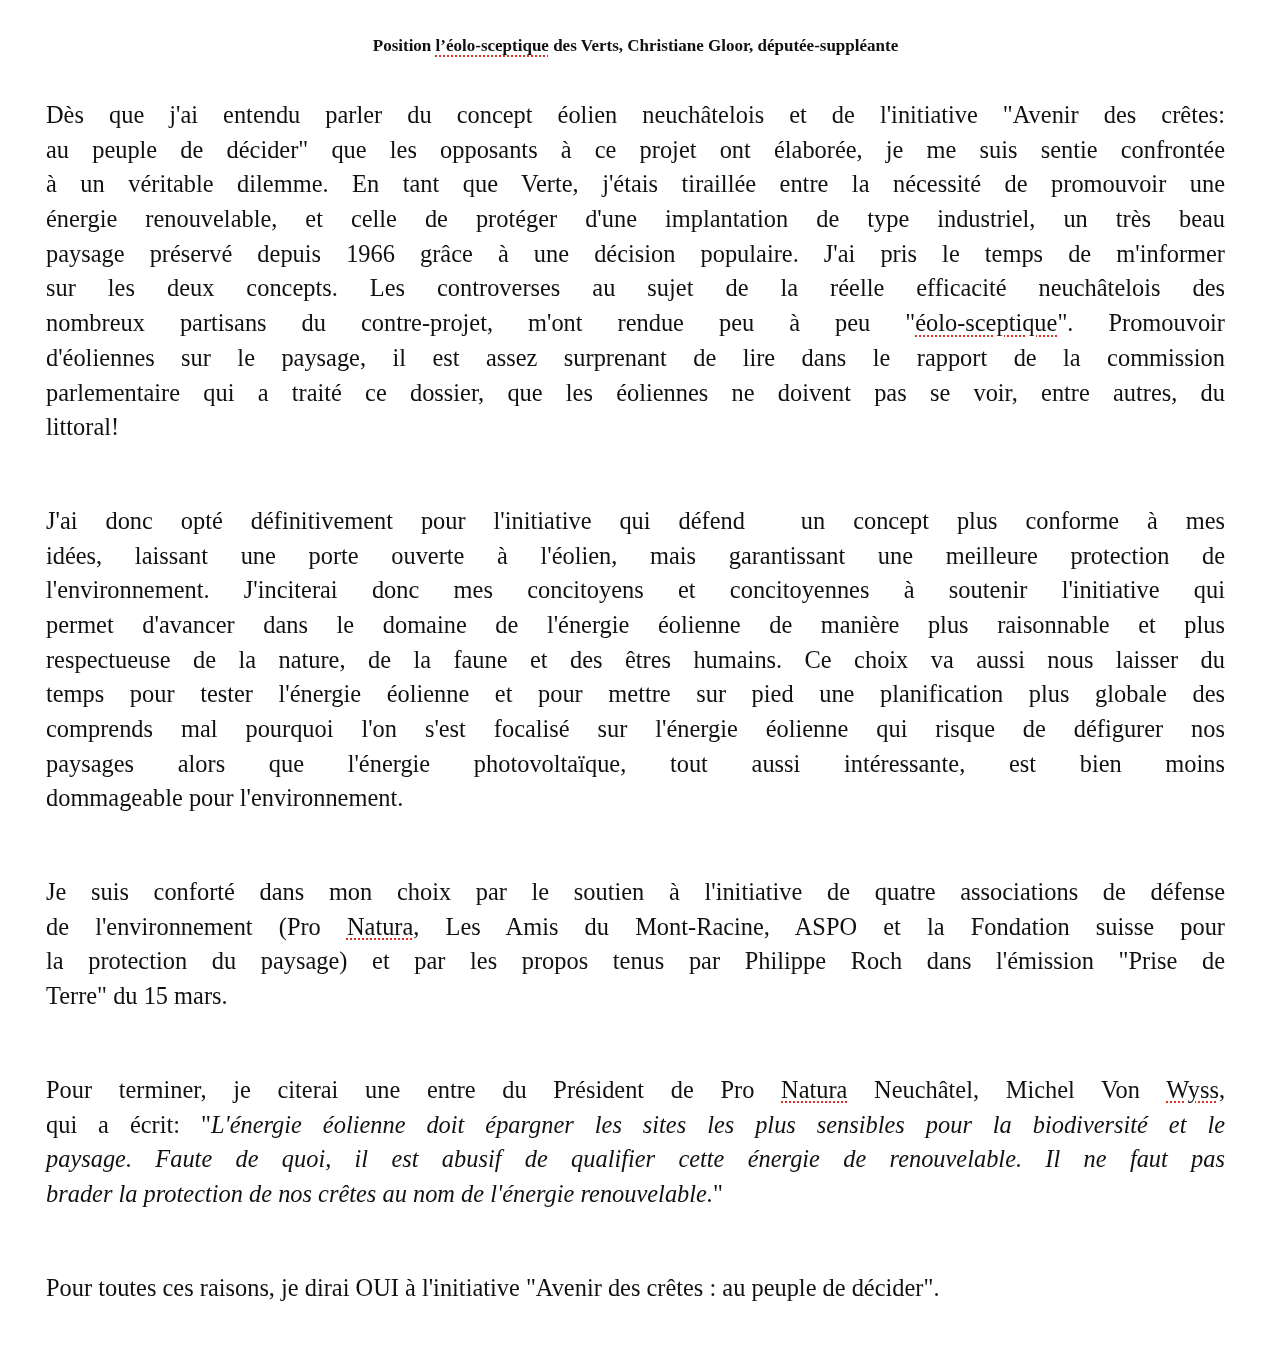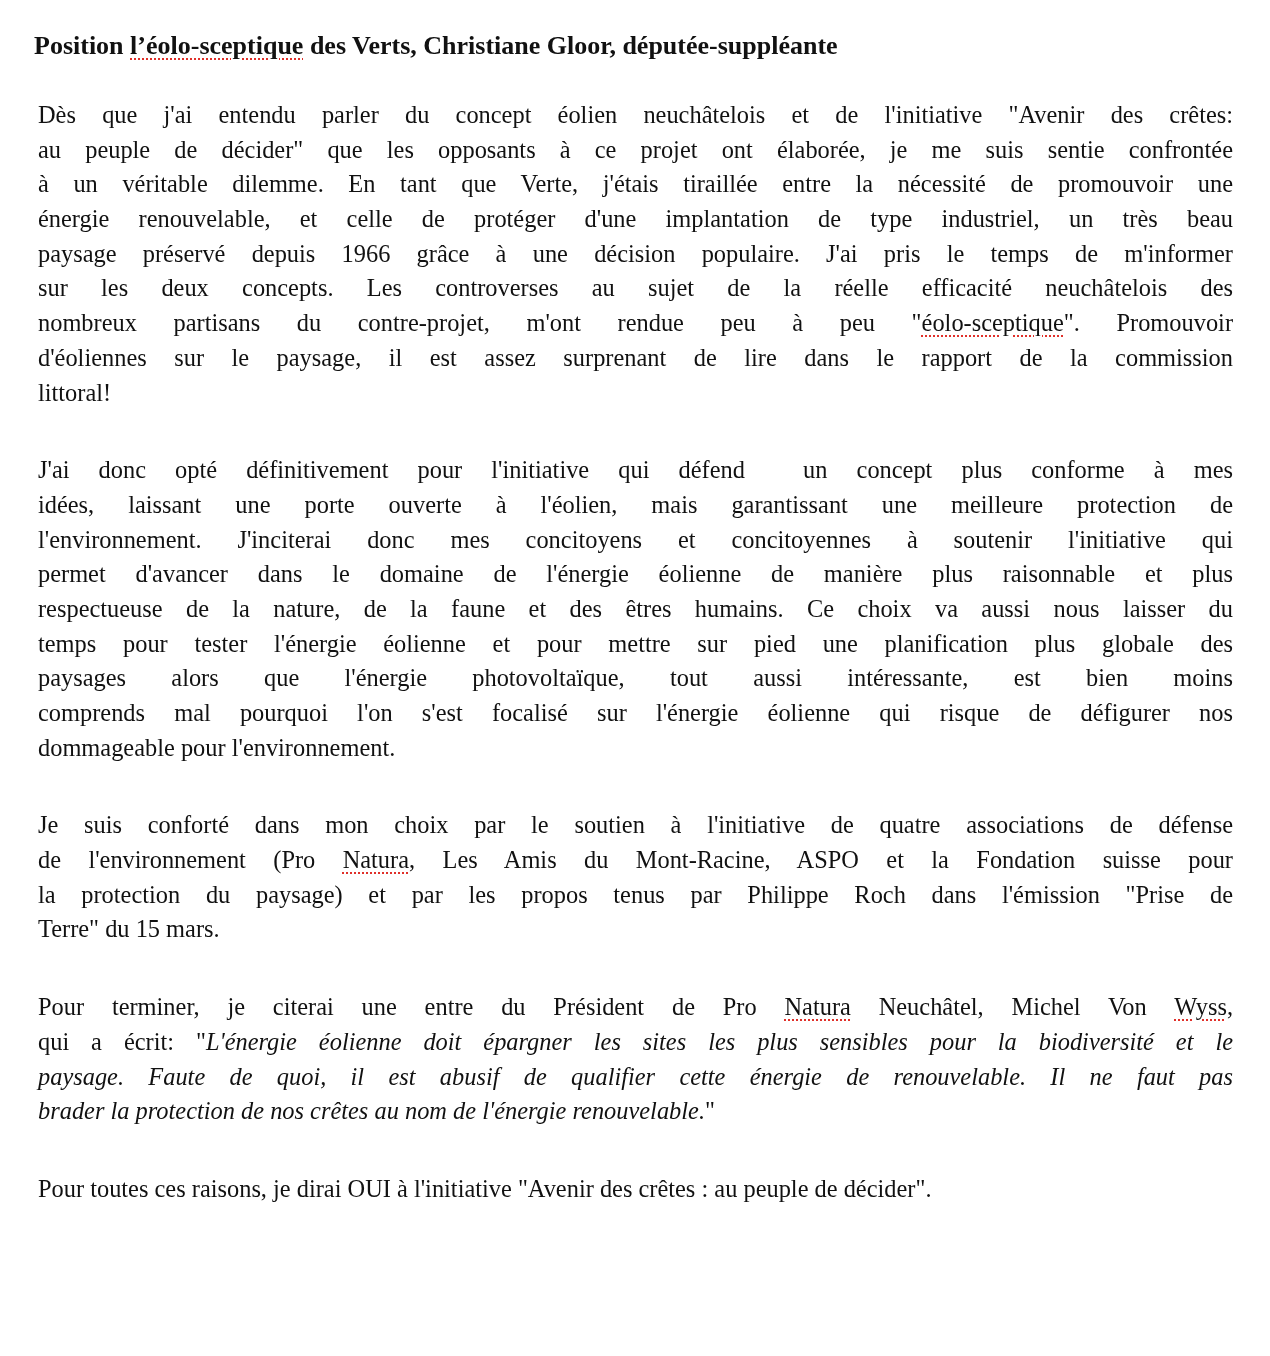--- a/index.html
+++ b/index.html
@@ -15,29 +15,30 @@
       color: #111111;
       font-family: "Liberation Serif", "DejaVu Serif", serif;
     }
     .page {
       position: absolute;
       left: 34px;
       top: 28px;
       width: 1203px;
     }
     .title {
+      text-align: center;
       font-weight: bold;
-      font-size: 26px;
+      font-size: 17px;
       line-height: 36px;
       height: 36px;
       margin: 0 0 34px 0;
       white-space: nowrap;
     }
     .para {
-      margin: 4px;
+      margin: 12px;
       font-size: 24.4px;
       font-family: Liberation Serif, serif;
     }
     .line {
       display: block;
       height: 34.7px;
       line-height: 34.7px;
       text-align: justify;
       text-align-last: justify;
       white-space: nowrap;
@@ -73,34 +74,35 @@
 
   <div class="para">
     <span class="line">Dès que j'ai entendu parler du concept éolien neuchâtelois et de l'initiative "Avenir des crêtes:</span>
     <span class="line">au peuple de décider" que les opposants à ce projet ont élaborée, je me suis sentie confrontée</span>
     <span class="line">à un véritable dilemme. En tant que Verte, j'étais tiraillée entre la nécessité de promouvoir une</span>
     <span class="line">énergie renouvelable, et celle de protéger d'une implantation de type industriel, un très beau</span>
     <span class="line">paysage préservé depuis 1966 grâce à une décision populaire. J'ai pris le temps de m'informer</span>
     <span class="line">sur les deux concepts. Les controverses au sujet de la réelle efficacité neuchâtelois des</span>
     <span class="line"><span class="seg">nombreux partisans du contre-projet, m'ont rendue peu à peu "</span><span class="seg spell">éolo-sceptique</span><span class="seg">". Promouvoir</span></span>
     <span class="line">d'éoliennes sur le paysage, il est assez surprenant de lire dans le rapport de la commission</span>
+    <span class="line">parlementaire qui a traité ce dossier, que les éoliennes ne doivent pas se voir, entre autres, du</span>
     <span class="line last">littoral!</span>
   </div>
 
   <div class="gap"></div>
 
   <div class="para">
     <span class="line" style="white-space:pre;">J'ai donc opté définitivement pour l'initiative qui défend  un concept plus conforme à mes</span>
     <span class="line">idées, laissant une porte ouverte à l'éolien, mais garantissant une meilleure protection de</span>
     <span class="line">l'environnement. J'inciterai donc mes concitoyens et concitoyennes à soutenir l'initiative qui</span>
     <span class="line">permet d'avancer dans le domaine de l'énergie éolienne de manière plus raisonnable et plus</span>
     <span class="line">respectueuse de la nature, de la faune et des êtres humains. Ce choix va aussi nous laisser du</span>
     <span class="line">temps pour tester l'énergie éolienne et pour mettre sur pied une planification plus globale des</span>
+    <span class="line">comprends mal pourquoi l'on s'est focalisé sur l'énergie éolienne qui risque de défigurer nos</span>
     <span class="line">paysages alors que l'énergie photovoltaïque, tout aussi intéressante, est bien moins</span>
-    <span class="line">comprends mal pourquoi l'on s'est focalisé sur l'énergie éolienne qui risque de défigurer nos</span>
     <span class="line last">dommageable pour l'environnement.</span>
   </div>
 
   <div class="gap"></div>
 
   <div class="para">
     <span class="line">Je suis conforté dans mon choix par le soutien à l'initiative de quatre associations de défense</span>
     <span class="line"><span class="seg">de l'environnement (Pro </span><span class="seg spell">Natura</span><span class="seg">, Les Amis du Mont-Racine, ASPO et la Fondation suisse pour</span></span>
     <span class="line">la protection du paysage) et par les propos tenus par Philippe Roch dans l'émission "Prise de</span>
     <span class="line last">Terre" du 15 mars.</span>

